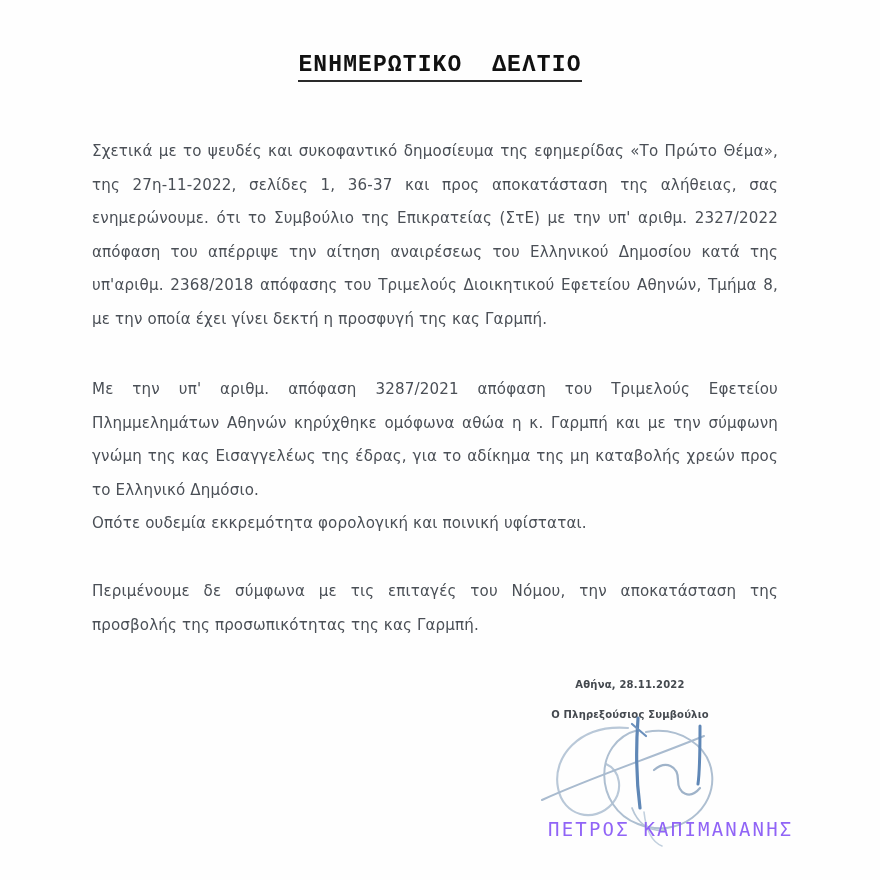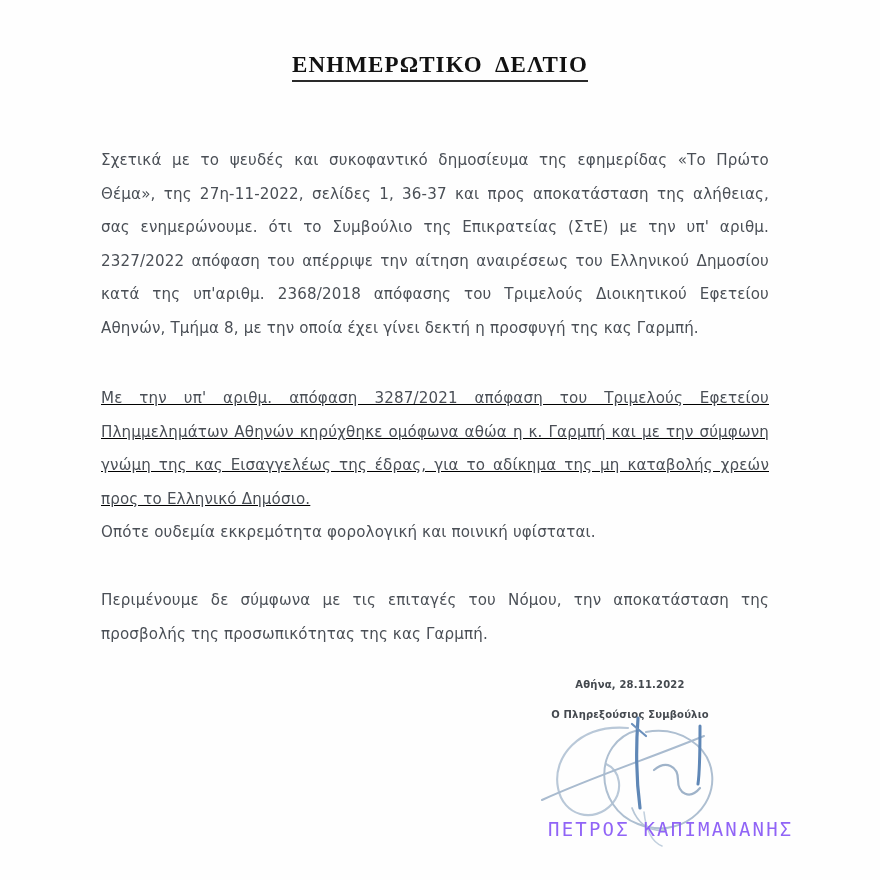--- a/index.html
+++ b/index.html
@@ -25,21 +25,21 @@
   
   .doc-title-wrap {
     position: absolute;
     top: 52px;
     left: 0;
     width: 880px;
     text-align: center;
   }
   .doc-title {
     display: inline-block;
-    font-family: Liberation Serif, serif;
+    font-family: Liberation Mono, monospace;
     font-weight: bold;
     font-size: 23px;
     letter-spacing: 1.1px;
     color: #111111;
     border-bottom: 2px solid #2a2a2a;
     padding-bottom: 2px;
     line-height: 1.15;
     white-space: pre;
   }
 
@@ -49,27 +49,27 @@
     left: 85px;
     width: 700px;
   }
   .para {
     font-family: "DejaVu Sans", sans-serif;
     font-size: 15.1px;
     line-height: 33.6px;
     color: #4a4f56;
     text-align: justify;
     text-justify: inter-word;
-    margin: 16px;
+    margin: 7px;
     letter-spacing: 0.15px;
   }
   .para.last-left { text-align: left; }
 
   .p1 { top: 128px; }
-  .p2 { top: 366px; text-decoration: underline; }
+  .p2 { top: 366px; }
   .p3 { top: 500px; }
   .p4 { top: 568px; }
 
   
   .sign-block {
     position: absolute;
     top: 670px;
     left: 430px;
     width: 400px;
     text-align: center;

